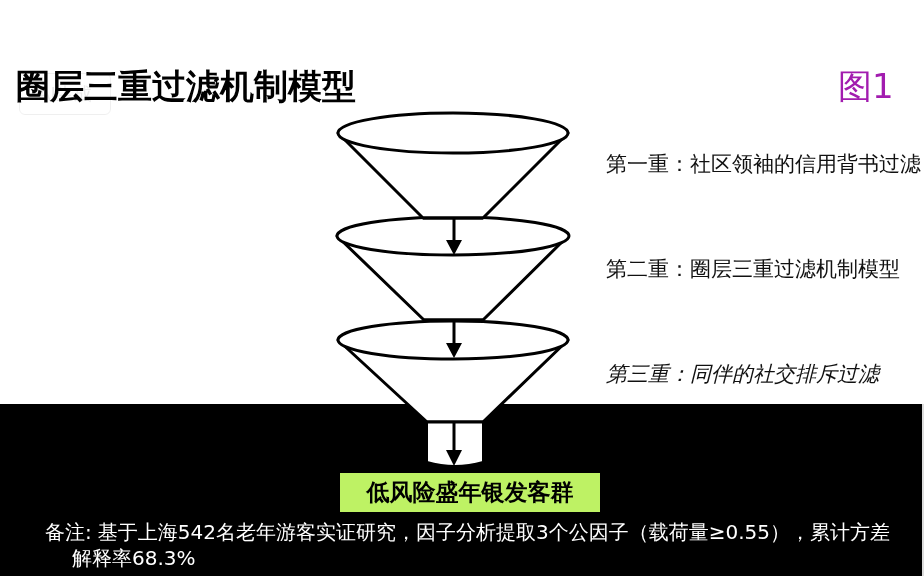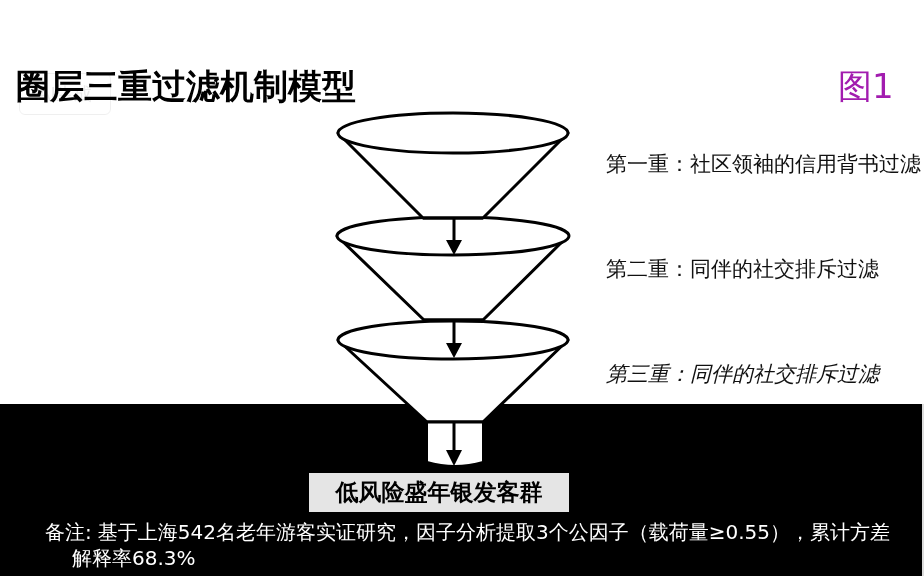--- a/index.html
+++ b/index.html
@@ -29,22 +29,22 @@
     .edge {
       position: absolute; left: 922px; top: 404px; width: 2px; height: 172px; background: #dcdcdc;
     }
     svg.diagram { position: absolute; left: 0; top: 0; }
     .stage-label {
       position: absolute; left: 570px; font-size: 21px; color: #111; line-height: 28px;
       white-space: nowrap;
       margin-left: 36px;
     }
     .result-box {
-      position: absolute; left: 308px; top: 472px; width: 260px; height: 39px;
-      background: #e5e5e5; border: 1px solid #000;
+      position: absolute; left: 339px; top: 472px; width: 260px; height: 39px;
+      background: #bef264; border: 1px solid #000;
       display: flex; align-items: center; justify-content: center;
       font-size: 23px; font-weight: bold; color: #000;
     }
     .note {
       position: absolute; left: 17px; top: 519px; width: 890px;
       color: #ffffff; font-size: 20px; line-height: 26px;
     }
     .note .label { float: left; margin-right: 6px; margin-left: 28px; }
     .note .body { display: block; margin-left: 0; padding-left: 55px; text-indent: 0; }
   </style>
@@ -89,21 +89,21 @@
     <line x1="454" y1="320" x2="454" y2="343" stroke="#000" stroke-width="3"></line>
     <polygon points="446,343 462,343 454,358" fill="#000"></polygon>
   </g>
   <g>
     <line x1="454" y1="422" x2="454" y2="450" stroke="#000" stroke-width="3"></line>
     <polygon points="446,450 462,450 454,466" fill="#000"></polygon>
   </g>
 </svg>
 
 <div class="stage-label" style="top:150px;">第一重：社区领袖的信用背书过滤</div>
-<div class="stage-label" style="top:255px;">第二重：同伴的社交排斥过滤</div>
+<div class="stage-label" style="top:255px;">第二重：圈层三重过滤机制模型</div>
 <div class="stage-label" style="top:360px;font-style:italic;">第三重：同伴的社交排斥过滤</div>
 
 <div class="result-box">
   <span>低风险盛年银发客群</span>
 </div>
 
 <div class="note">
   <span class="label">备注:</span>
   <span class="body">基于上海542名老年游客实证研究，因子分析提取3个公因子（载荷量≥0.55），累计方差解释率68.3%</span>
 </div>

